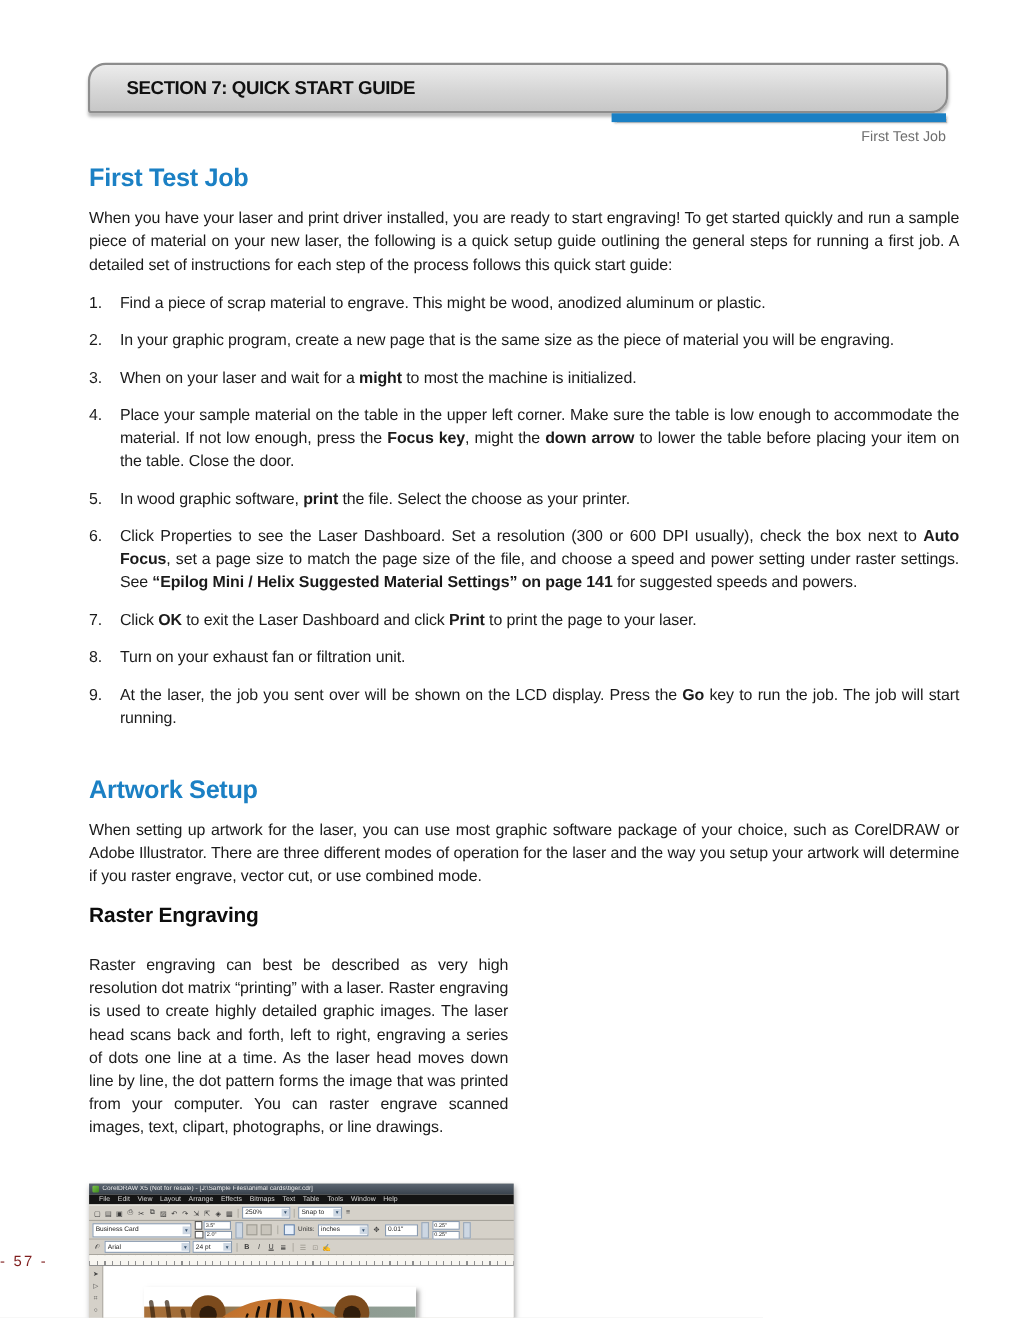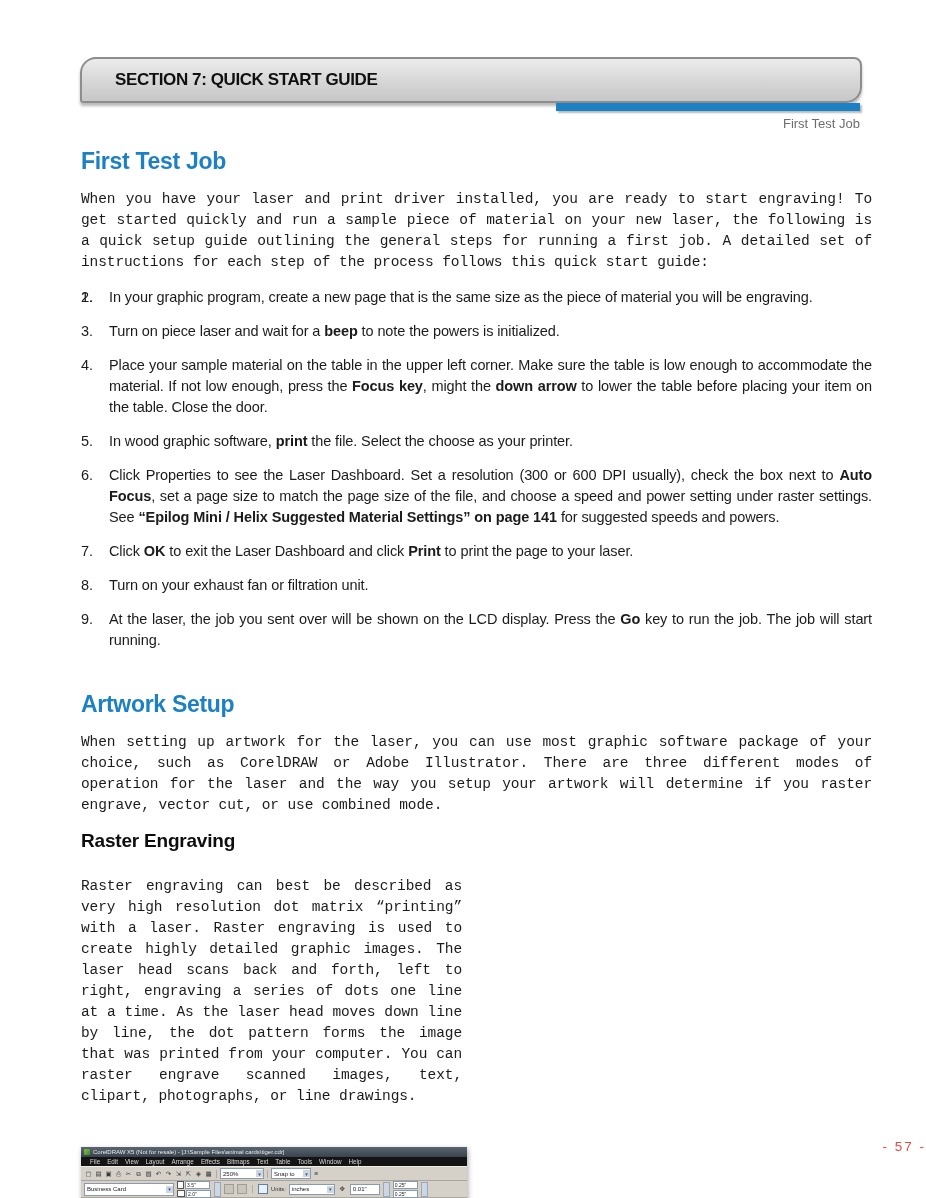--- a/index.html
+++ b/index.html
@@ -14,34 +14,34 @@
           display:flex;align-items:center;padding-left:33px;}
   .banner-text{font-size:17px;font-weight:bold;color:#101010;letter-spacing:-0.4px;}
   .blue-bar{position:absolute;left:556px;top:103px;width:304px;height:8px;background:#1b80c4;
             box-shadow:2px 2px 2px rgba(0,0,0,.28);}
   .breadcrumb{position:absolute;top:116px;right:66px;font-size:13px;color:#6e6e6e;}
 
   
   .content{position:absolute;left:81px;top:148px;width:791px;}
   h1.blue{color:#1b80c4;font-size:23px;font-weight:bold;margin:0 0 14px 0;letter-spacing:-0.3px;}
   h1.blue.second{margin-top:40px;}
-  p.body{font-size:14.5px;line-height:21px;text-align:justify;margin:0 0 14px 0;letter-spacing:-0.1px;font-family:Liberation Mono, monospace;}
+  p.body{font-size:14.5px;line-height:21px;text-align:justify;margin:0 0 14px 0;letter-spacing:-0.1px;}
   ol.steps{list-style:none;margin:12px 0 0 0;padding:0;}
   li.step{position:relative;padding-left:28px;font-size:14.5px;line-height:21px;
           text-align:justify;margin-bottom:13px;letter-spacing:-0.1px;}
   li.step .num{position:absolute;left:0;top:0;}
   li.step b{font-weight:bold;}
 
   .columns{display:flex;gap:40px;margin-top:14px;align-items:flex-start;flex-direction:column;}
   .col-left{width:381px;flex:none;}
   h2.raster{font-size:19px;font-weight:bold;color:#0d0d0d;margin:0 0 24px 0;letter-spacing:-0.2px;}
   .col-left p.body{margin-bottom:0;}
 
-  .footer{position:absolute;bottom:44px;left:0;width:100%;text-align:right;
-          font-size:13.5px;color:#ef4444;letter-spacing:2px;}
+  .footer{position:absolute;bottom:44px;left:0;width:100%;text-align:left;
+          font-size:13.5px;color:#7f1d1d;letter-spacing:2px;}
 
   
   .cdr{width:386px;height:284px;flex:none;background:#d5d1c9;position:relative;margin-top:0;
        box-shadow:1px 2px 5px rgba(0,0,0,.35);display:flex;flex-direction:column;
        font-family:"Liberation Sans",sans-serif;}
   .cdr-titlebar{height:10px;background:linear-gradient(180deg,#5c6672,#39424c);
                 display:flex;align-items:center;gap:3px;padding:0 3px;flex:none;}
   .cdr-appicon{width:6px;height:6px;background:linear-gradient(135deg,#7cc24a,#3e8a1f);
                border-radius:1px;flex:none;}
   .cdr-title{color:#e8e8e8;font-size:6px;white-space:nowrap;overflow:hidden;}
@@ -101,30 +101,31 @@
 
   <div class="content">
 
     <h1 class="blue">First Test Job</h1>
     <p class="body">When you have your laser and print driver installed, you are ready to start engraving! To get started quickly and run a sample piece of material on your new laser, the following is a quick setup guide outlining the general steps for running a first job. A detailed set of instructions for each step of the process follows this quick start guide:</p>
 
     <ol class="steps">
 
         <li class="step">
           <span class="num">1.</span>
+          <span class="step-text"><span>Find a piece of scrap material to engrave. This might be wood, anodized aluminum or plastic.</span></span>
         </li>
 
         <li class="step">
           <span class="num">2.</span>
           <span class="step-text"><span>In your graphic program, create a new page that is the same size as the piece of material you will be engraving.</span></span>
         </li>
 
         <li class="step">
           <span class="num">3.</span>
-          <span class="step-text"><span>Turn on piece laser and wait for a </span><b>beep</b><span> to note the powers is initialized.</span></span>
+          <span class="step-text"><span>When on your laser and wait for a </span><b>might</b><span> to most the machine is initialized.</span></span>
         </li>
 
         <li class="step">
           <span class="num">4.</span>
           <span class="step-text"><span>Place your sample material on the table in the upper left corner. Make sure the table is low enough to accommodate the material. If not low enough, press the </span><b>Focus key</b><span>, might the </span><b>down arrow</b><span> to lower the table before placing your item on the table. Close the door.</span></span>
         </li>
 
         <li class="step">
           <span class="num">5.</span>
           <span class="step-text"><span>In wood graphic software, </span><b>print</b><span> the file. Select the choose as your printer.</span></span>

